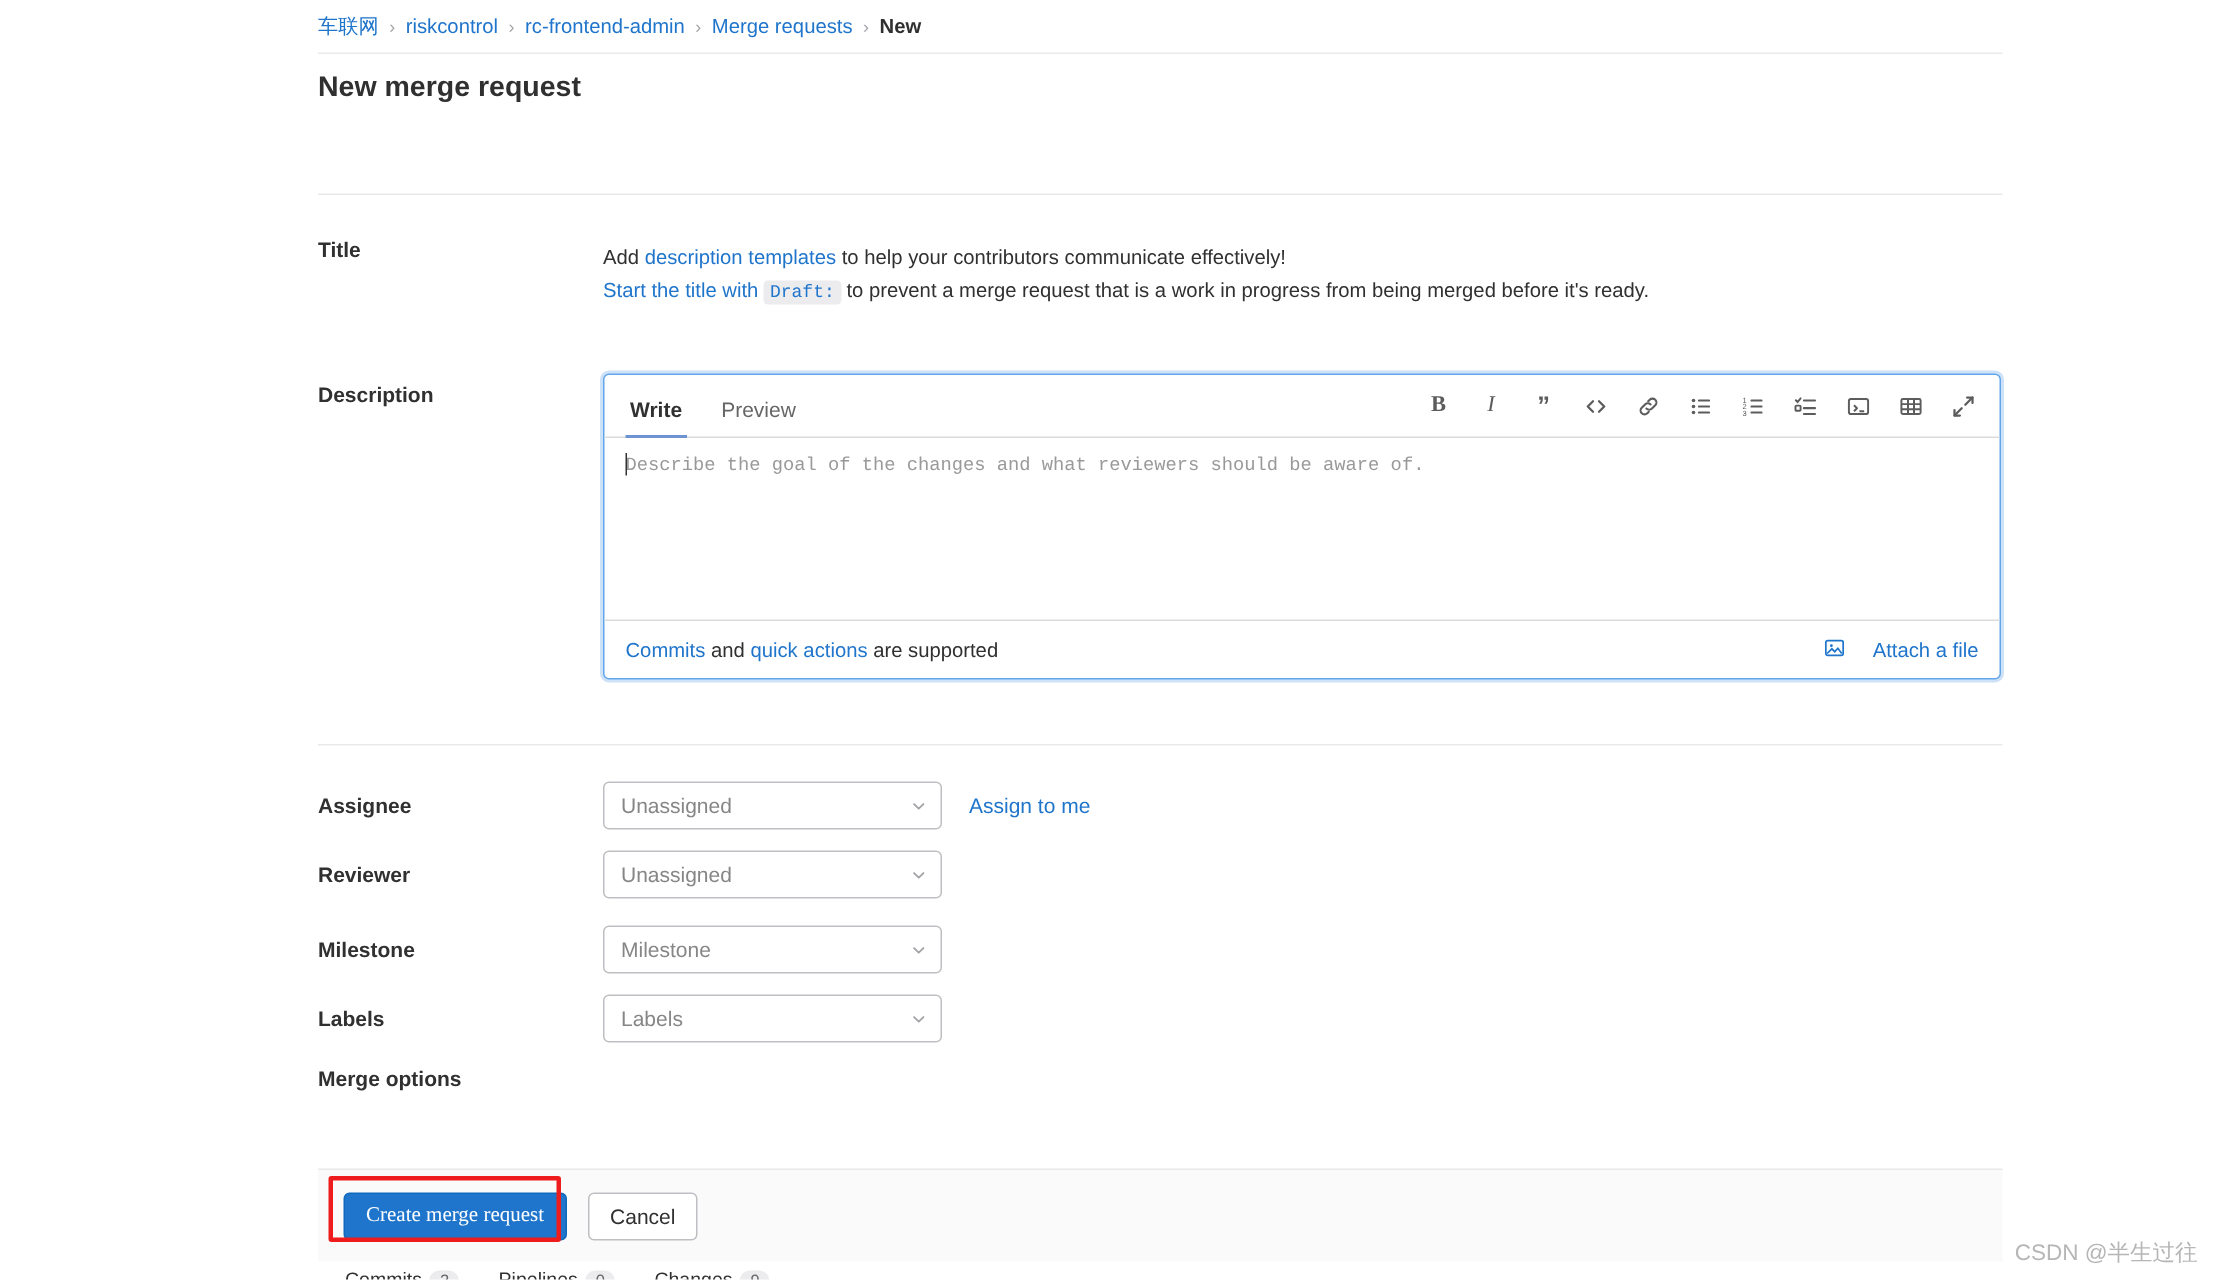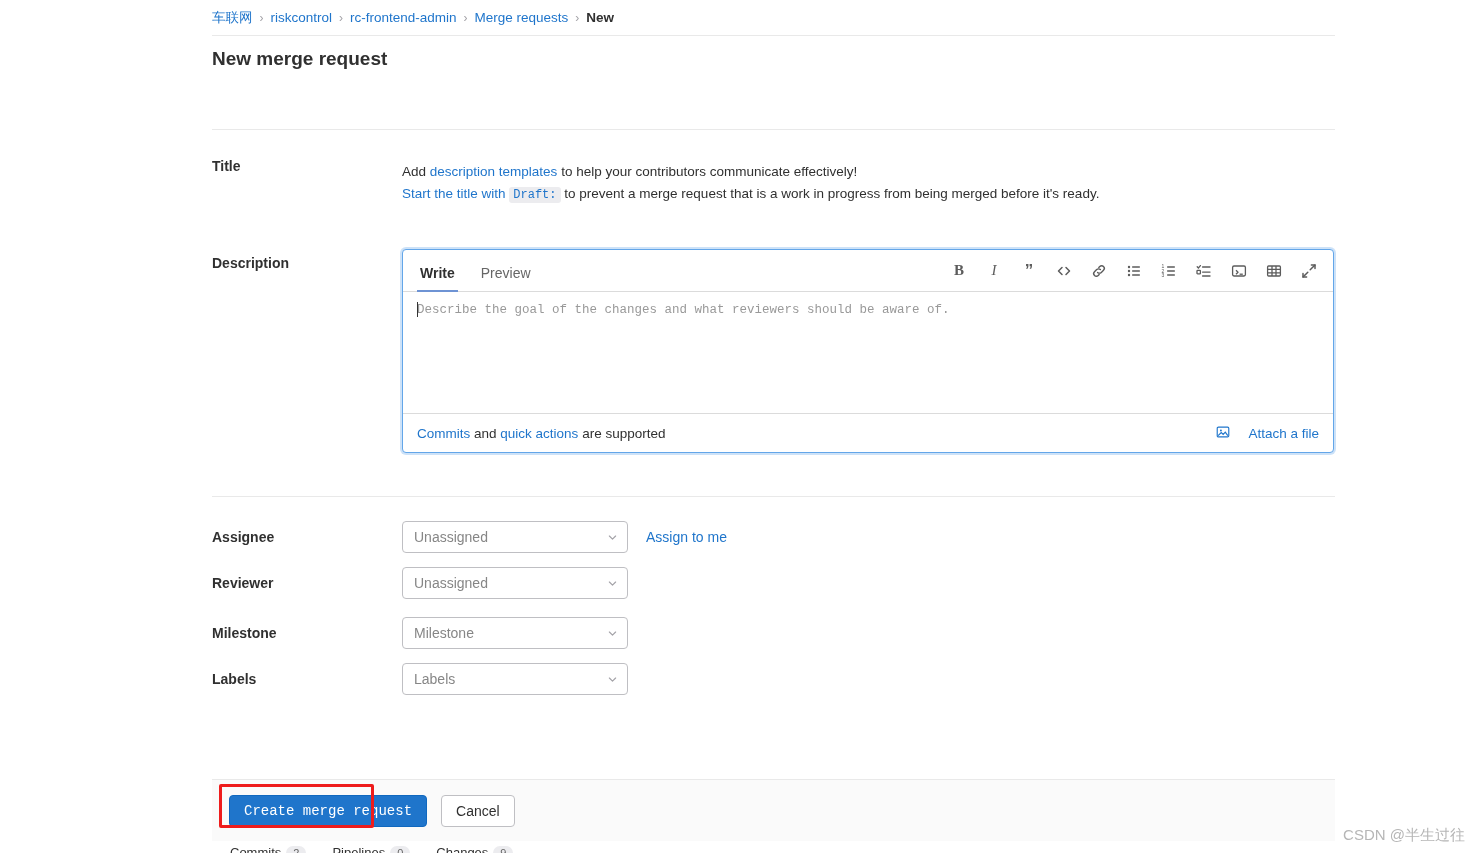--- a/index.html
+++ b/index.html
@@ -162,21 +162,21 @@
 
   
   .action-bar {
     position: absolute; left: 212px; top: 779px; width: 1123px; height: 62px;
     background: #fafafa; border-top: 1px solid #e9e9e9;
     display: flex; align-items: center; padding-left: 17px;
   }
   .btn-primary {
     background: #1f75cb; color: #fff; border: 1px solid #1068bf;
     border-radius: 4px; padding: 0 14px; height: 32px;
-    font-size: 14px; font-family: Liberation Mono, monospace;
+    font-size: 14px; font-family: Liberation Serif, serif;
     cursor: pointer; display: flex; align-items: center;
   }
   .btn-default {
     background: #fff; color: #303030; border: 1px solid #bfbfc3;
     border-radius: 4px; padding: 0 14px; height: 32px; margin-left: 14px;
     font-size: 14px; font-family: "Liberation Sans", sans-serif;
     cursor: pointer; display: flex; align-items: center;
   }
   .annot-box {
     position: absolute; left: 219px; top: 784px; width: 155px; height: 44px;
@@ -393,20 +393,21 @@
       <span class="sel-text">Labels</span>
       <span class="chev">
         <svg width="11" height="11" viewBox="0 0 12 12" fill="none" stroke="currentColor" stroke-width="1.3" stroke-linecap="round" stroke-linejoin="round">
             <path d="M2.6 4.4 6 7.8l3.4-3.4"></path>
           </svg>
       </span>
     </div>
   </div>
 
   <div id="row-merge">
+    <div class="form-label">Merge options</div>
   </div>
 
   <div class="action-bar">
     <button class="btn-primary">Create merge request</button>
     <button class="btn-default">Cancel</button>
   </div>
   <div class="annot-box"></div>
 
   <div class="bottom-strip">
     <span class="bs-item"><span>Commits</span><span class="bs-pill">2</span></span>

